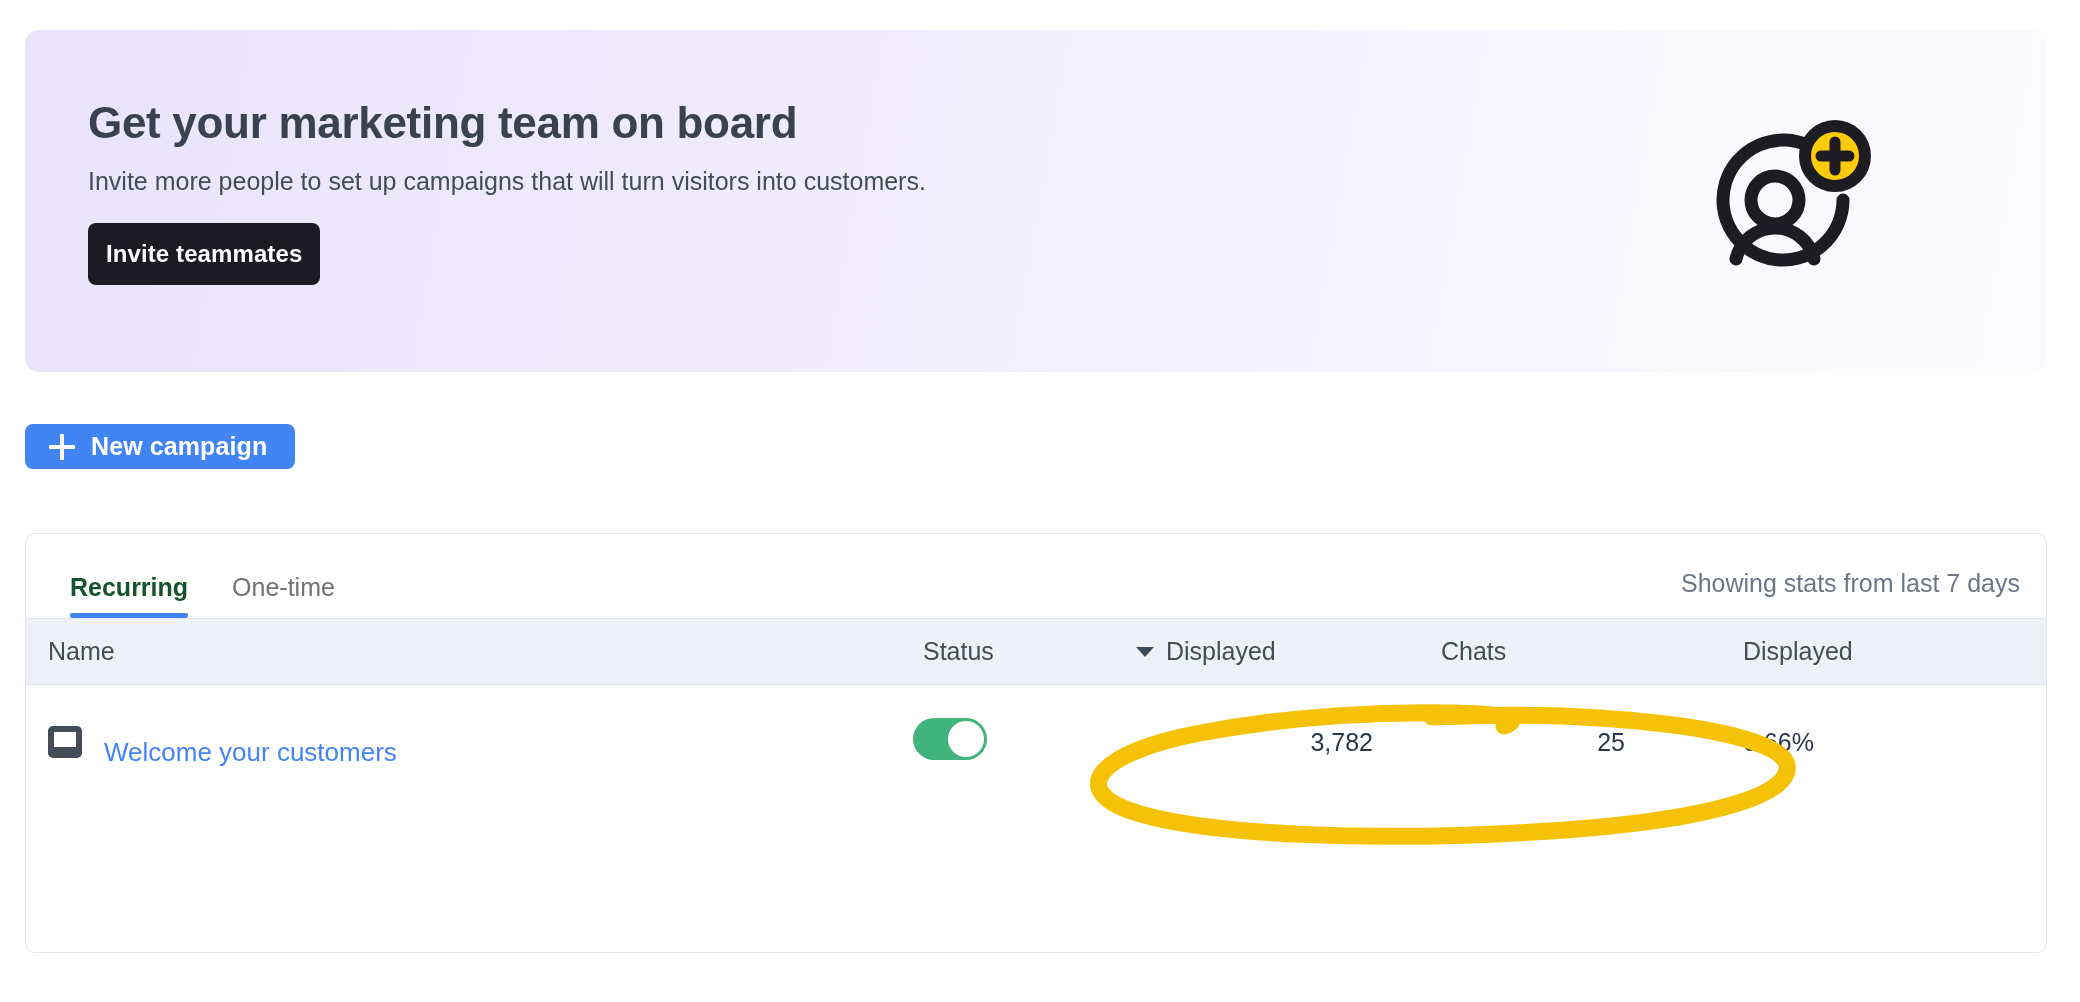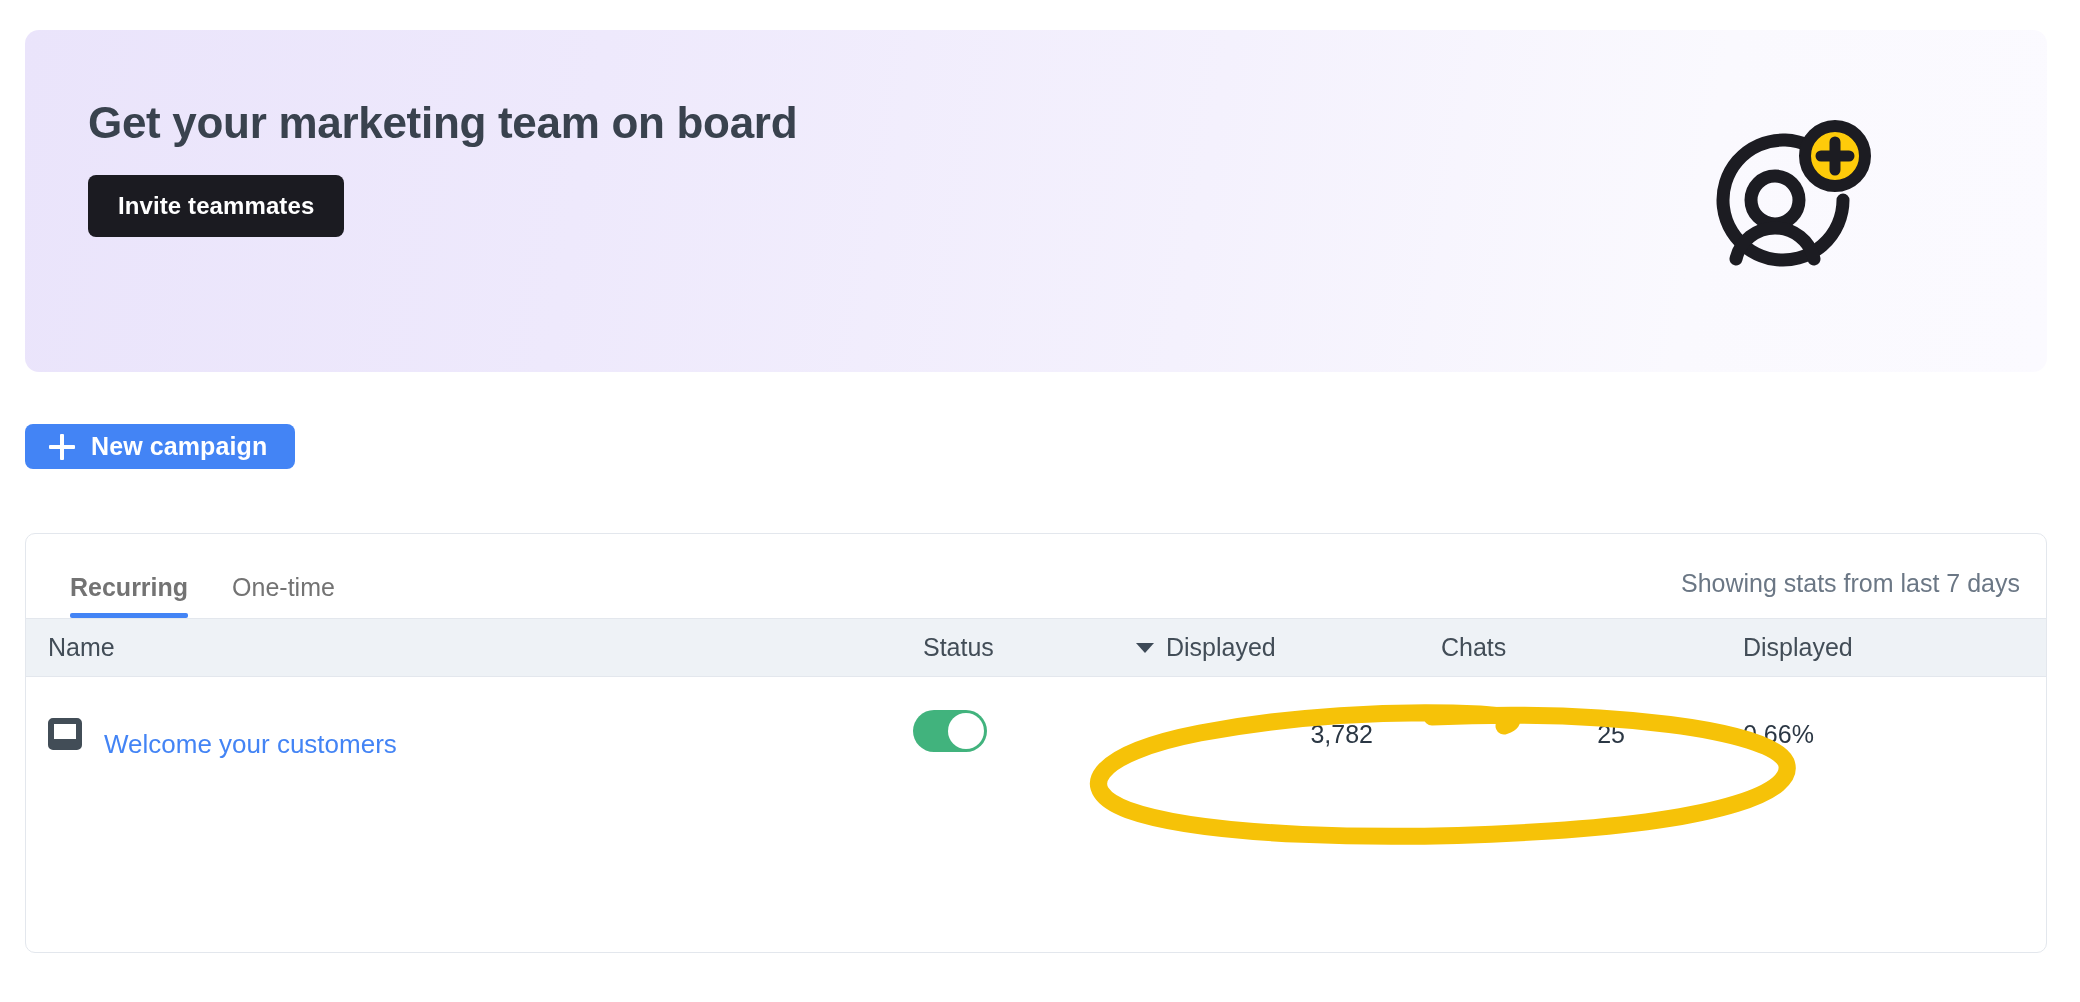--- a/index.html
+++ b/index.html
@@ -54,21 +54,21 @@
     color: #424d57;
     line-height: 1.3;
     white-space: nowrap;
   }
   .invite-btn {
     display: inline-flex;
     align-items: center;
     justify-content: center;
     margin-top: 26px;
     height: 62px;
-    padding: 0 30px;
+    padding: 0 18px;
     border: none;
     border-radius: 8px;
     background: #1b1b21;
     color: #ffffff;
     font-family: "Liberation Sans", sans-serif;
     font-size: 24px;
     font-weight: bold;
     cursor: pointer;
     letter-spacing: 0.1px;
   }
@@ -145,21 +145,21 @@
     padding: 0 22px 18px 22px;
     font-size: 25px;
     color: #737373;
     cursor: pointer;
     line-height: 1;
     background: none;
     border: none;
     font-family: "Liberation Sans", sans-serif;
   }
   .tab.active {
-    color: #737373;
+    color: #14532d;
     font-weight: bold;
   }
   .tab.active::after {
     content: "";
     position: absolute;
     left: 22px;
     right: 22px;
     bottom: 0;
     height: 5px;
     background: #4384f5;
@@ -179,21 +179,21 @@
     width: 100%;
     border-collapse: collapse;
     table-layout: fixed;
   }
   .tbl thead tr {
     background: #eef2f6;
     border-top: 1px solid #e3e7ed;
     border-bottom: 1px solid #e3e7ed;
   }
   .tbl th {
-    height: 58px;
+    height: 66px;
     font-size: 25px;
     font-weight: normal;
     color: #424d57;
     text-align: left;
     padding: 0;
     vertical-align: middle;
   }
   .tbl td {
     height: 115px;
     font-size: 25px;
@@ -298,20 +298,21 @@
   }
 </style>
 </head>
 <body>
 
 <div class="page">
 
   <section class="promo-banner">
     <div class="promo-inner">
       <h1 class="promo-title">Get your marketing team on board</h1>
+      <p class="promo-sub">Invite more people to set up campaigns that will turn visitors into customers.</p>
       <button class="invite-btn">Invite teammates</button>
     </div>
 
     <div class="promo-art">
       <svg viewBox="0 0 180 160" width="180" height="160" aria-hidden="true">
 
         <path d="M112 28 A60 60 0 1 0 146 82" fill="none" stroke="#1c1c22" stroke-width="13" stroke-linecap="round"></path>
 
         <circle cx="78" cy="82" r="24" fill="none" stroke="#1c1c22" stroke-width="13"></circle>
 

